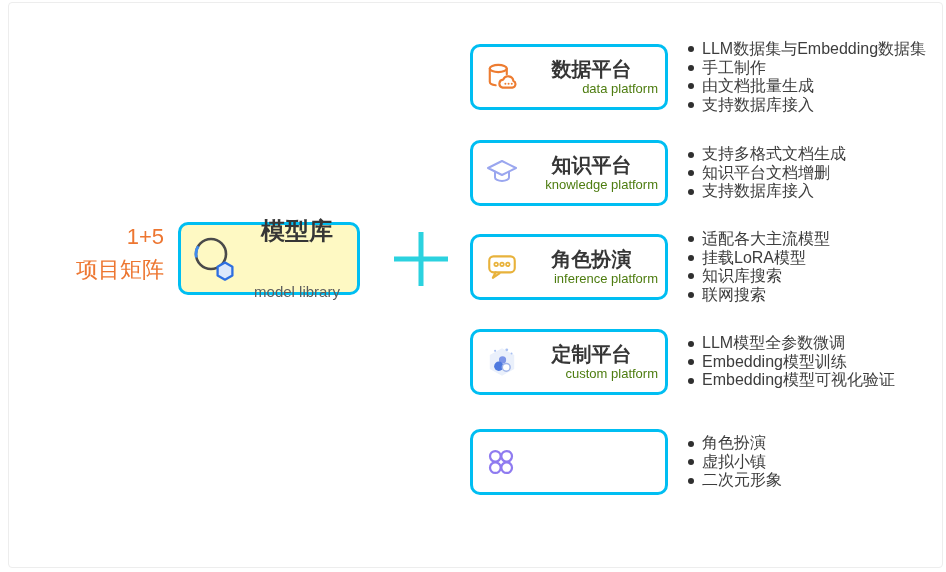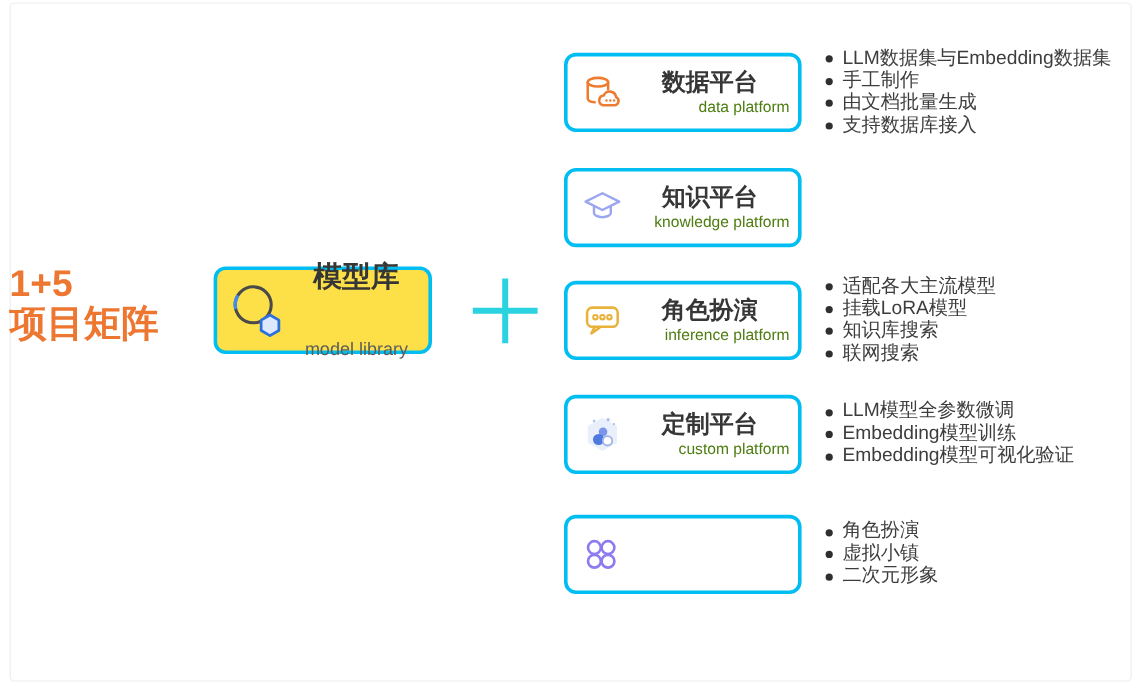--- a/index.html
+++ b/index.html
@@ -6,27 +6,27 @@
   .canvas{
     position:relative;width:946px;height:572px;background:#ffffff;overflow:hidden;
     font-family:"Liberation Sans","DejaVu Sans",sans-serif;
   }
   .frame{
     position:absolute;left:8px;top:2px;width:933px;height:564px;
     border:1px solid #ededed;border-radius:4px;pointer-events:none;
   }
   
   .matrix-label{
-    position:absolute;left:8px;top:220px;width:156px;text-align:left;
-    color:#ED7631;font-weight:bold;font-size:31px;line-height:33px;
+    position:absolute;left:8px;top:220px;width:156px;text-align:right;
+    color:#ED7631;font-weight:normal;font-size:22px;line-height:33px;
   }
   
   .model-box{
     position:absolute;left:178px;top:222px;width:182px;height:73px;
-    box-sizing:border-box;border:3px solid #00BEF2;border-radius:10px;background:#fde047;
+    box-sizing:border-box;border:3px solid #00BEF2;border-radius:10px;background:#fef9c3;
     display:flex;align-items:center;padding:0 8px 0 6px;
   }
   .model-box .txt{flex:1;min-width:0;}
   .model-title{font-size:24px;font-weight:bold;color:#363636;text-align:center;line-height:27px;}
   .model-sub{font-size:15px;color:#5d5d5d;text-align:center;line-height:19px;margin-top:38px;}
   
   .plus{position:absolute;left:391px;top:229px;width:60px;height:60px;}
   
   .prow{position:absolute;left:470px;width:476px;height:66px;display:flex;align-items:center;}
   .pbox{
@@ -108,20 +108,25 @@
         <svg width="34" height="34" viewBox="0 0 34 32">
           <polygon points="17,4 31,11 17,18 3,11" fill="none" stroke="#9AA6EF" stroke-width="2" stroke-linejoin="round"></polygon>
           <path d="M10 14.8 v5.6 c0 2 3.1 3.6 7 3.6 s7-1.6 7-3.6 v-5.6" fill="none" stroke="#9AA6EF" stroke-width="2" stroke-linecap="round"></path>
         </svg>
       </span>
       <div class="ptxt">
         <div class="ptitle">知识平台</div>
         <div class="psub">knowledge platform</div>
       </div>
     </div>
+    <ul class="bullets">
+        <li>支持多格式文档生成</li>
+        <li>知识平台文档增删</li>
+        <li>支持数据库接入</li>
+      </ul>
   </div>
 
   <div class="prow" style="top:234px">
     <div class="pbox">
       <span class="picon">
         <svg width="34" height="34" viewBox="0 0 32 30">
           <rect x="4" y="5" width="24" height="15" rx="4" fill="none" stroke="#E8B23B" stroke-width="2"></rect>
           <path d="M10 20 l-2.6 5.2 6.2-4.2" fill="none" stroke="#E8B23B" stroke-width="2" stroke-linejoin="round" stroke-linecap="round"></path>
           <circle cx="10.5" cy="12.5" r="1.7" fill="none" stroke="#E8B23B" stroke-width="1.6"></circle>
           <circle cx="16" cy="12.5" r="1.7" fill="none" stroke="#E8B23B" stroke-width="1.6"></circle>

